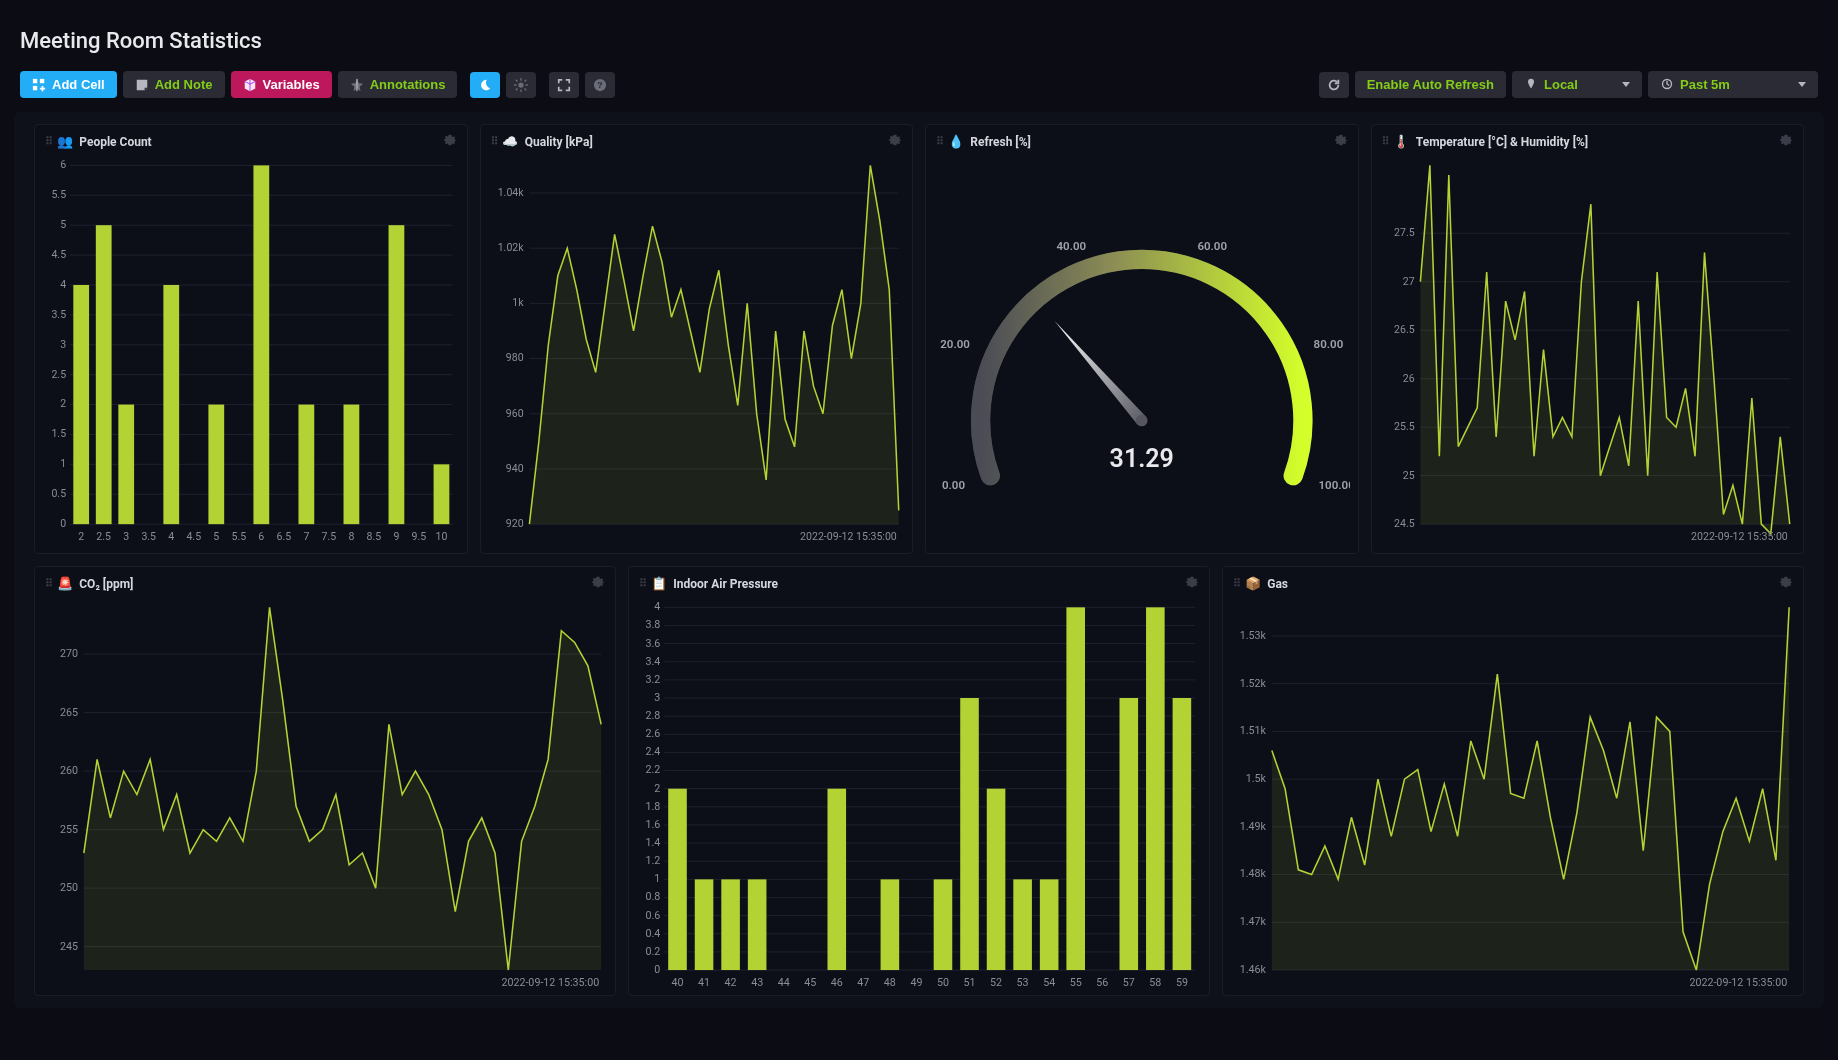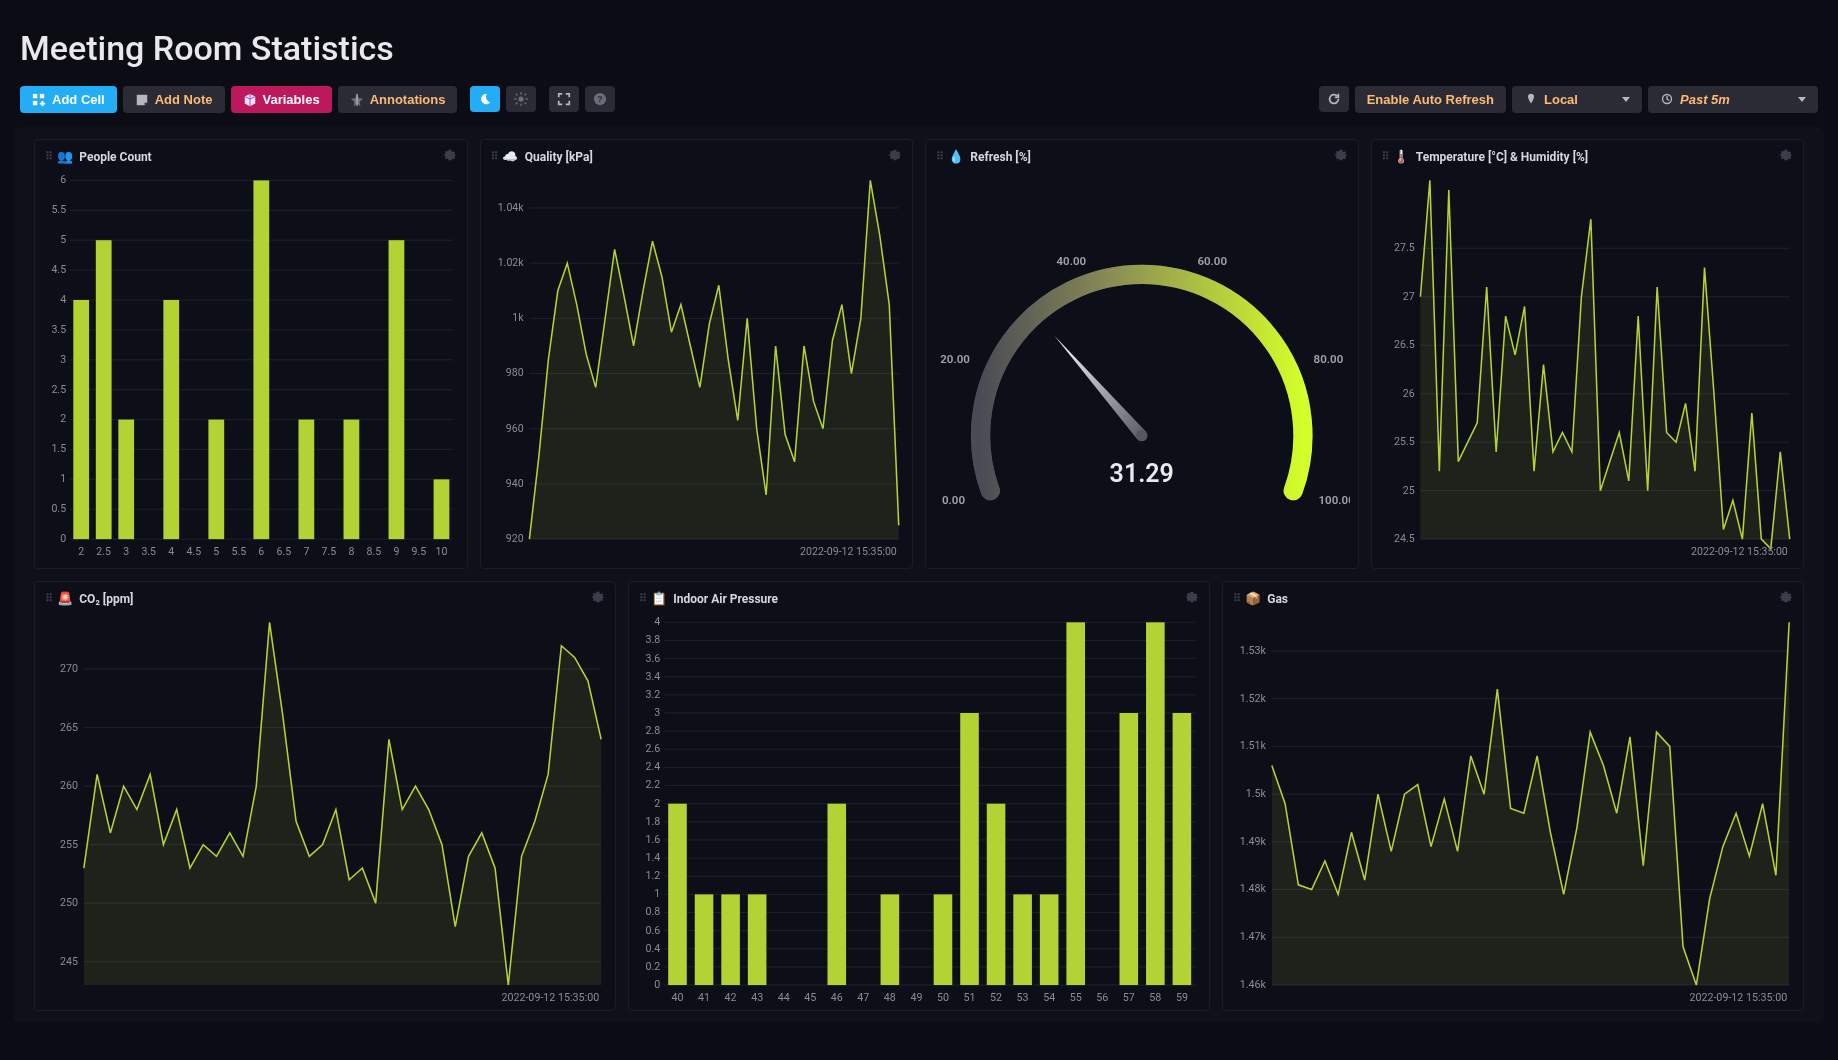--- a/index.html
+++ b/index.html
@@ -6,40 +6,40 @@
   body {
     background: #0b0c14;
     color: #c7c8d1;
     font-family: -apple-system, BlinkMacSystemFont, "Segoe UI", Roboto, sans-serif;
     font-size: 13px;
     width: 1838px;
     height: 1060px;
     overflow: hidden;
   }
   .page-title {
-    font-size: 34px;
+    font-size: 22px;
     font-weight: 500;
     color: #e8e8ed;
     padding: 28px 20px 14px 20px;
   }
   .toolbar {
     display: flex;
     justify-content: space-between;
     align-items: center;
     padding: 4px 20px 14px 20px;
   }
-  .toolbar-left, .toolbar-right { display: flex; gap: 6px; align-items: flex-start; }
+  .toolbar-left, .toolbar-right { display: flex; gap: 6px; align-items: flex-end; }
   .btn {
     display: inline-flex;
     align-items: center;
     gap: 6px;
     padding: 6px 12px;
     border-radius: 4px;
     background: #2a2b35;
-    color: #fdba74;
+    color: #84cc16;
     font-size: 13px;
     font-weight: 600;
     border: none;
     cursor: pointer;
     white-space: nowrap;
   }
   .btn-primary { background: #22adf6; color: #fff; }
   .btn-purple  { background: #be185d; color: #fff; }
   .btn-icononly { padding: 6px 8px; }
   .btn.flex-between { justify-content: space-between; min-width: 130px; gap: 40px; }
@@ -194,21 +194,21 @@
         <span class="icon">
           <svg viewBox="0 0 16 16" width="12" height="12" fill="#b5b6c0">
               <path d="M8 1a4 4 0 0 1 4 4c0 3-4 9-4 9S4 8 4 5a4 4 0 0 1 4-4z"></path>
             </svg>
         </span>
         <span>Local</span>
       </span>
       <span class="chevron-down"></span>
     </button>
     <button class="btn flex-between" style="min-width:170px;">
-      <span style="display:flex;align-items:center;gap:6px;font-style:italic;">
+      <span style="display:flex;align-items:center;gap:6px;">
         <span class="icon">
           <svg viewBox="0 0 16 16" width="12" height="12" fill="none" stroke="#b5b6c0" stroke-width="1.8">
               <circle cx="8" cy="8" r="6"></circle>
               <path d="M8 4v4l3 2"></path>
             </svg>
         </span>
         <span>Past 5m</span>
       </span>
       <span class="chevron-down"></span>
     </button>

